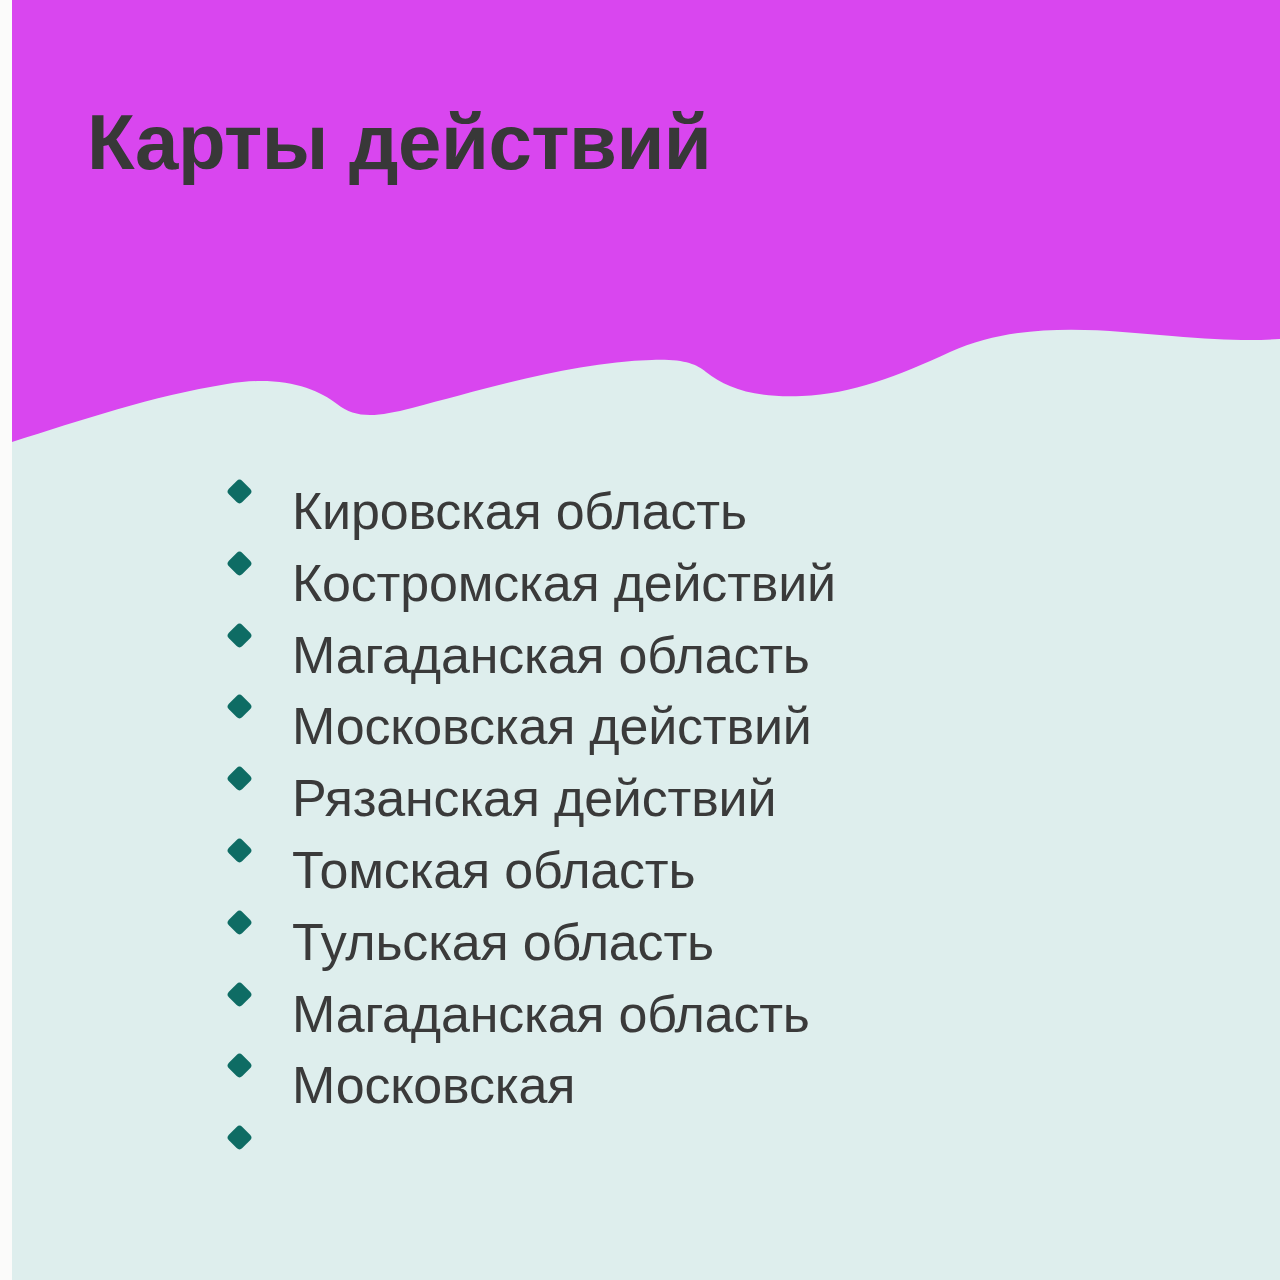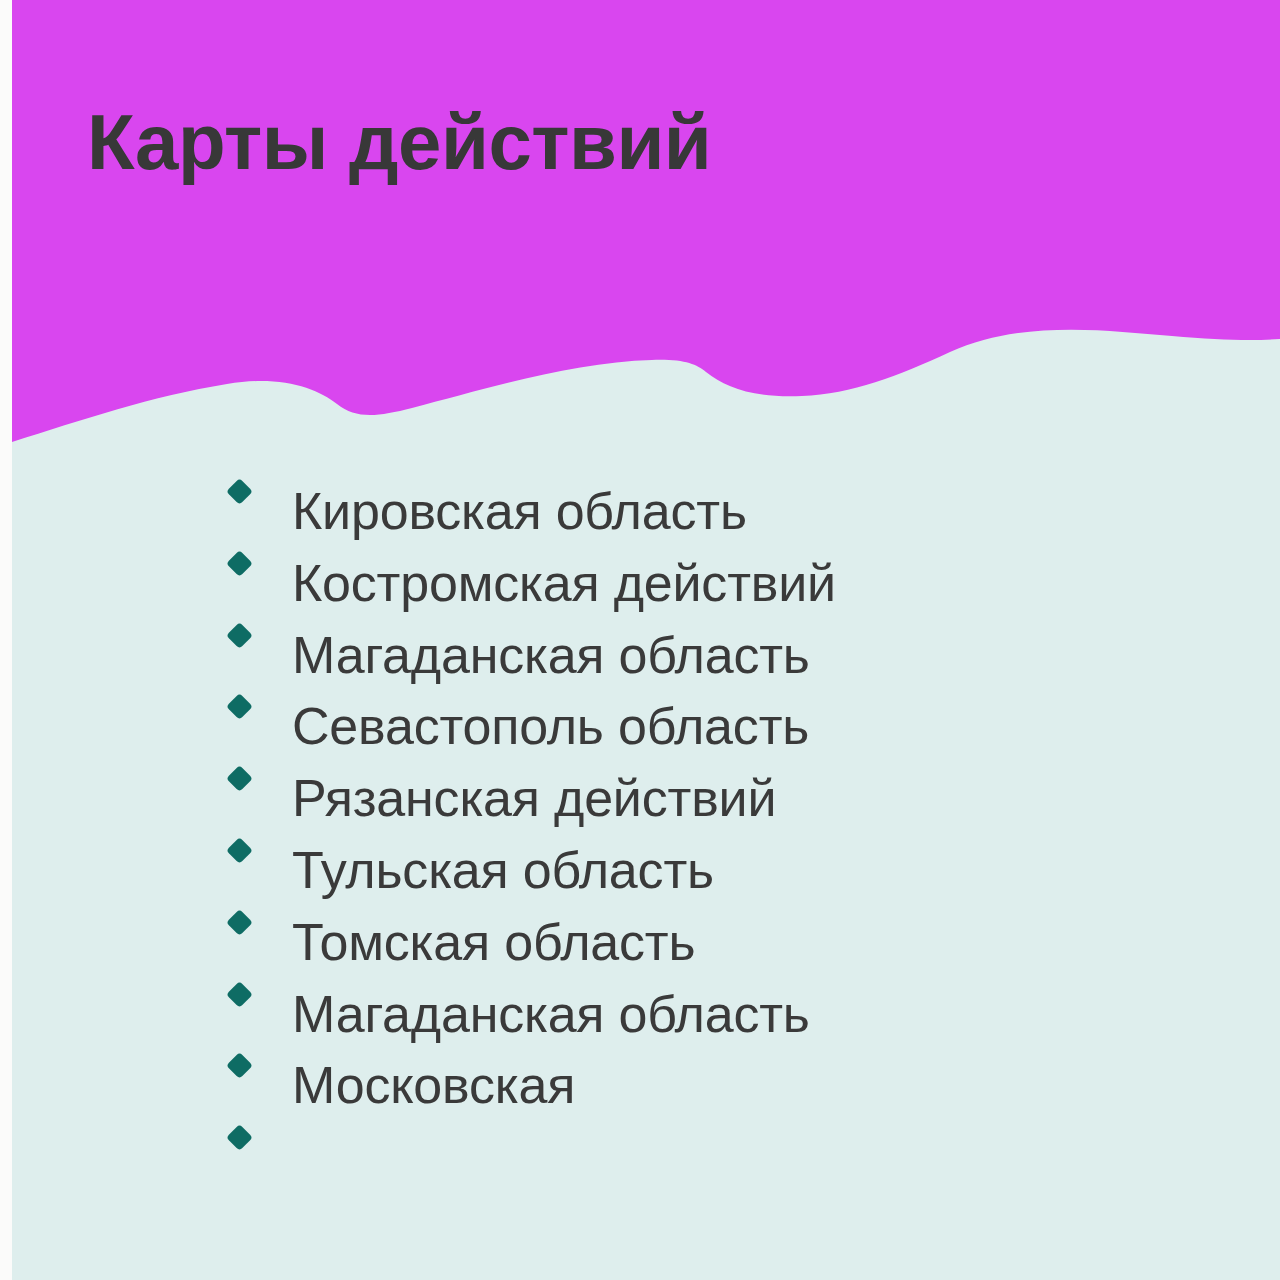--- a/index.html
+++ b/index.html
@@ -123,33 +123,33 @@
     <li class="region-item">
       <span class="bullet-diamond"></span>
       <span class="region-label">Костромская действий</span>
     </li>
     <li class="region-item">
       <span class="bullet-diamond"></span>
       <span class="region-label">Магаданская область</span>
     </li>
     <li class="region-item">
       <span class="bullet-diamond"></span>
-      <span class="region-label">Севастополь область</span>
+      <span class="region-label">Московская действий</span>
     </li>
     <li class="region-item">
       <span class="bullet-diamond"></span>
       <span class="region-label">Рязанская действий</span>
     </li>
     <li class="region-item">
       <span class="bullet-diamond"></span>
-      <span class="region-label">Тульская область</span>
+      <span class="region-label">Томская область</span>
     </li>
     <li class="region-item">
       <span class="bullet-diamond"></span>
-      <span class="region-label">Томская область</span>
+      <span class="region-label">Тульская область</span>
     </li>
     <li class="region-item">
       <span class="bullet-diamond"></span>
       <span class="region-label">Магаданская область</span>
     </li>
     <li class="region-item">
       <span class="bullet-diamond"></span>
       <span class="region-label">Московская</span>
     </li>
     <li class="region-item">

